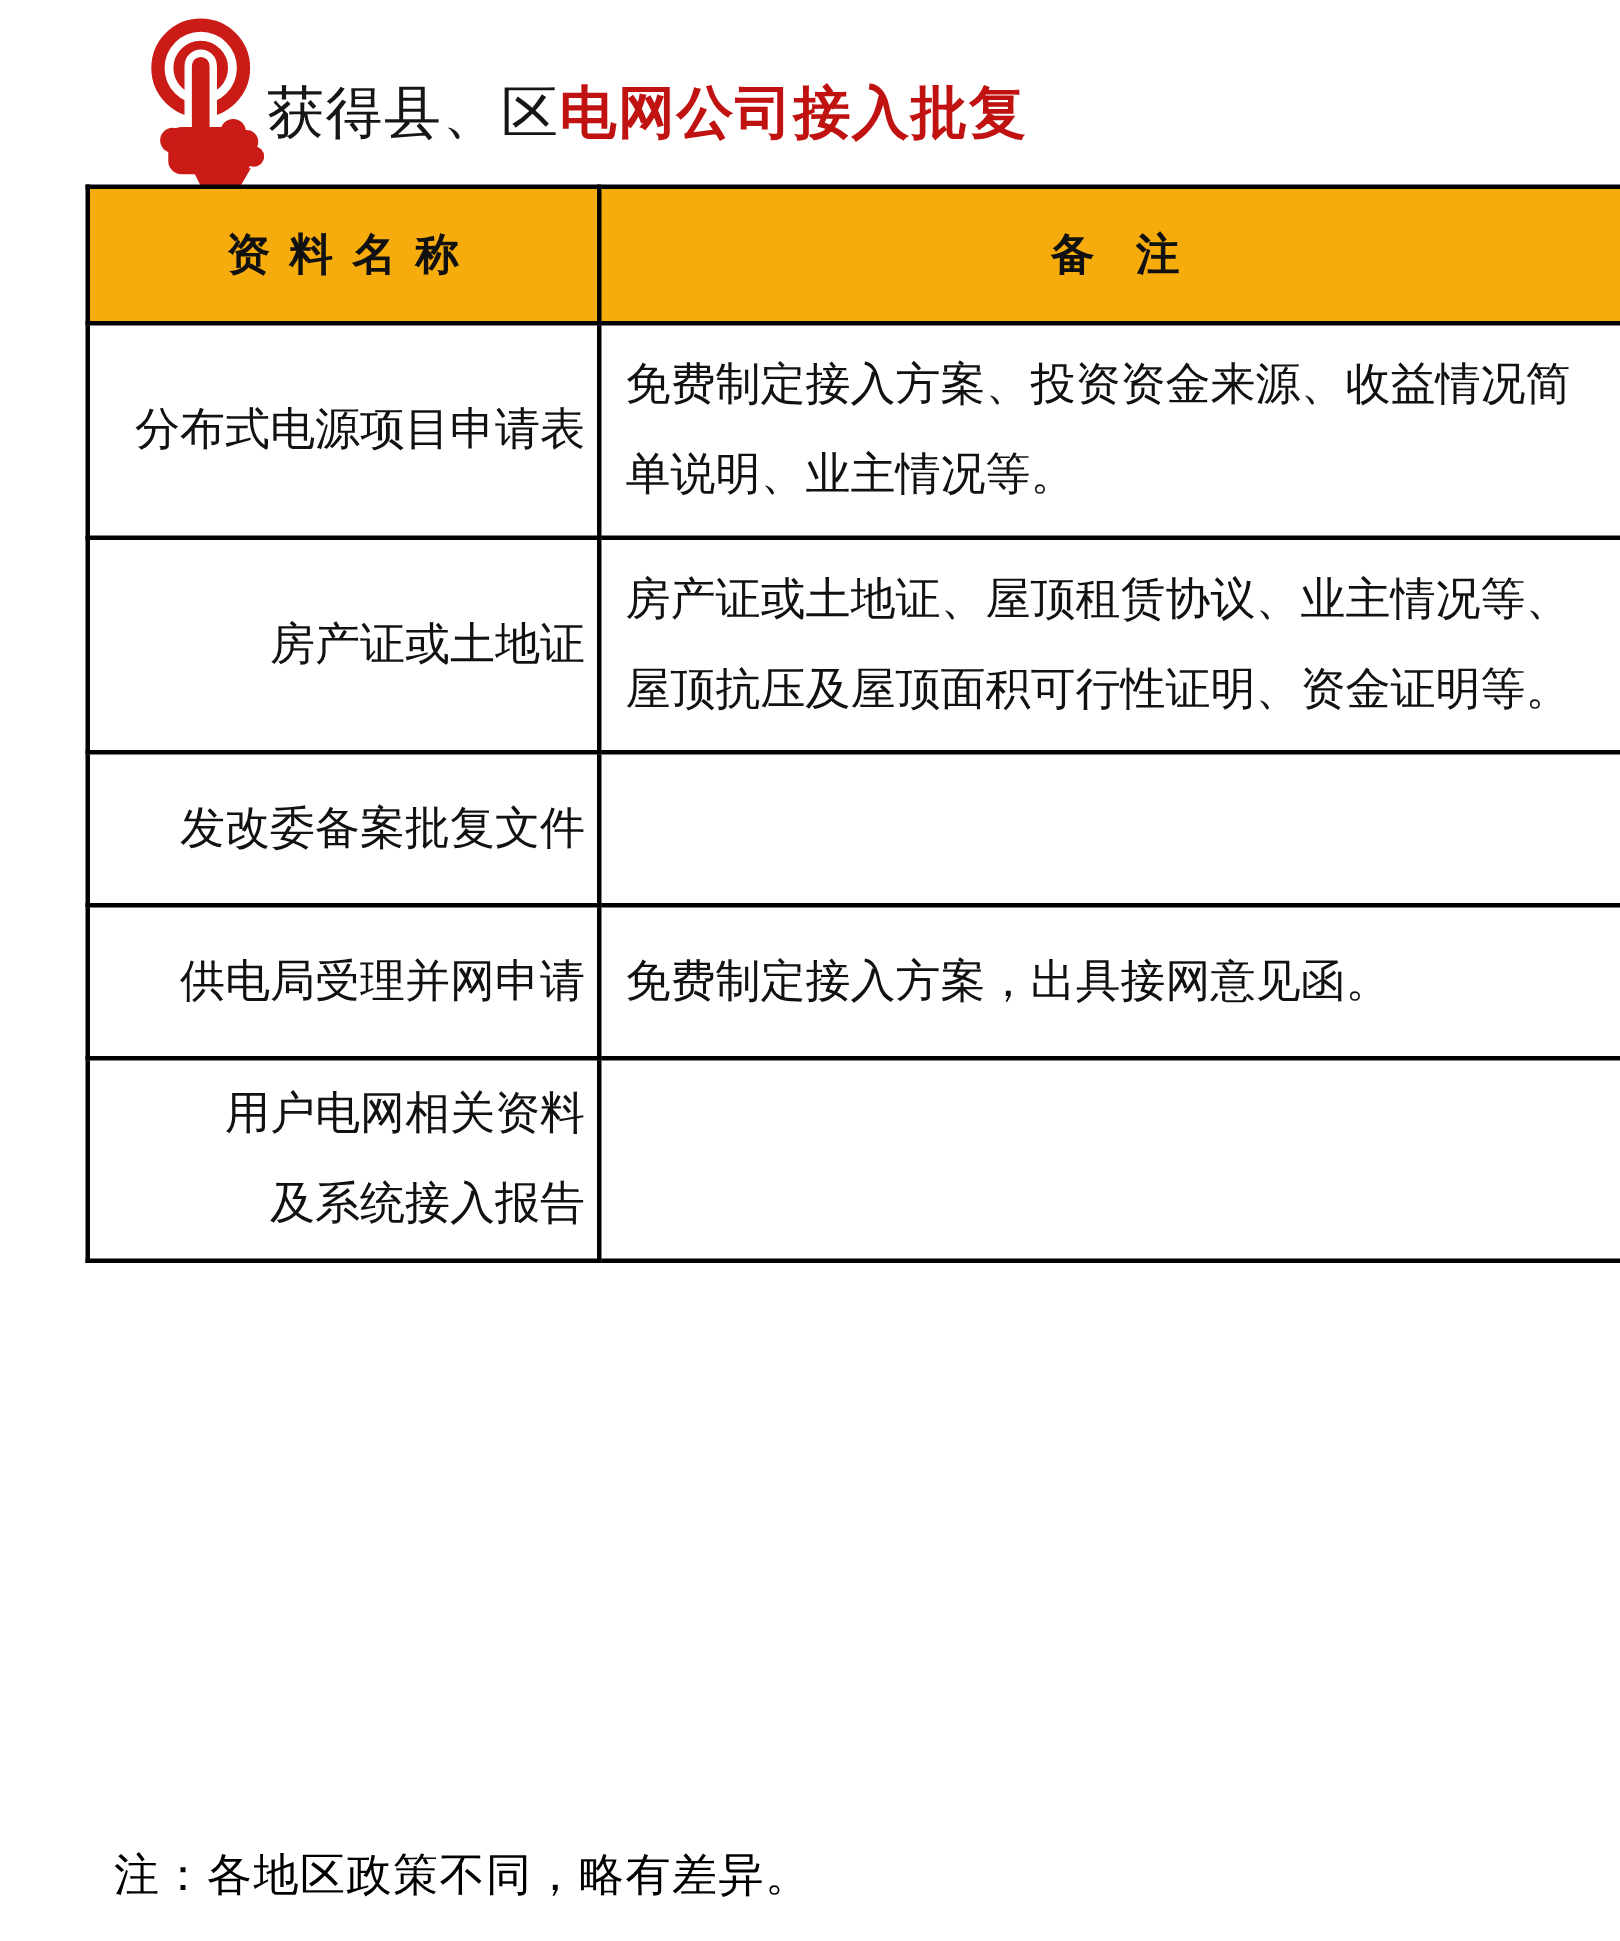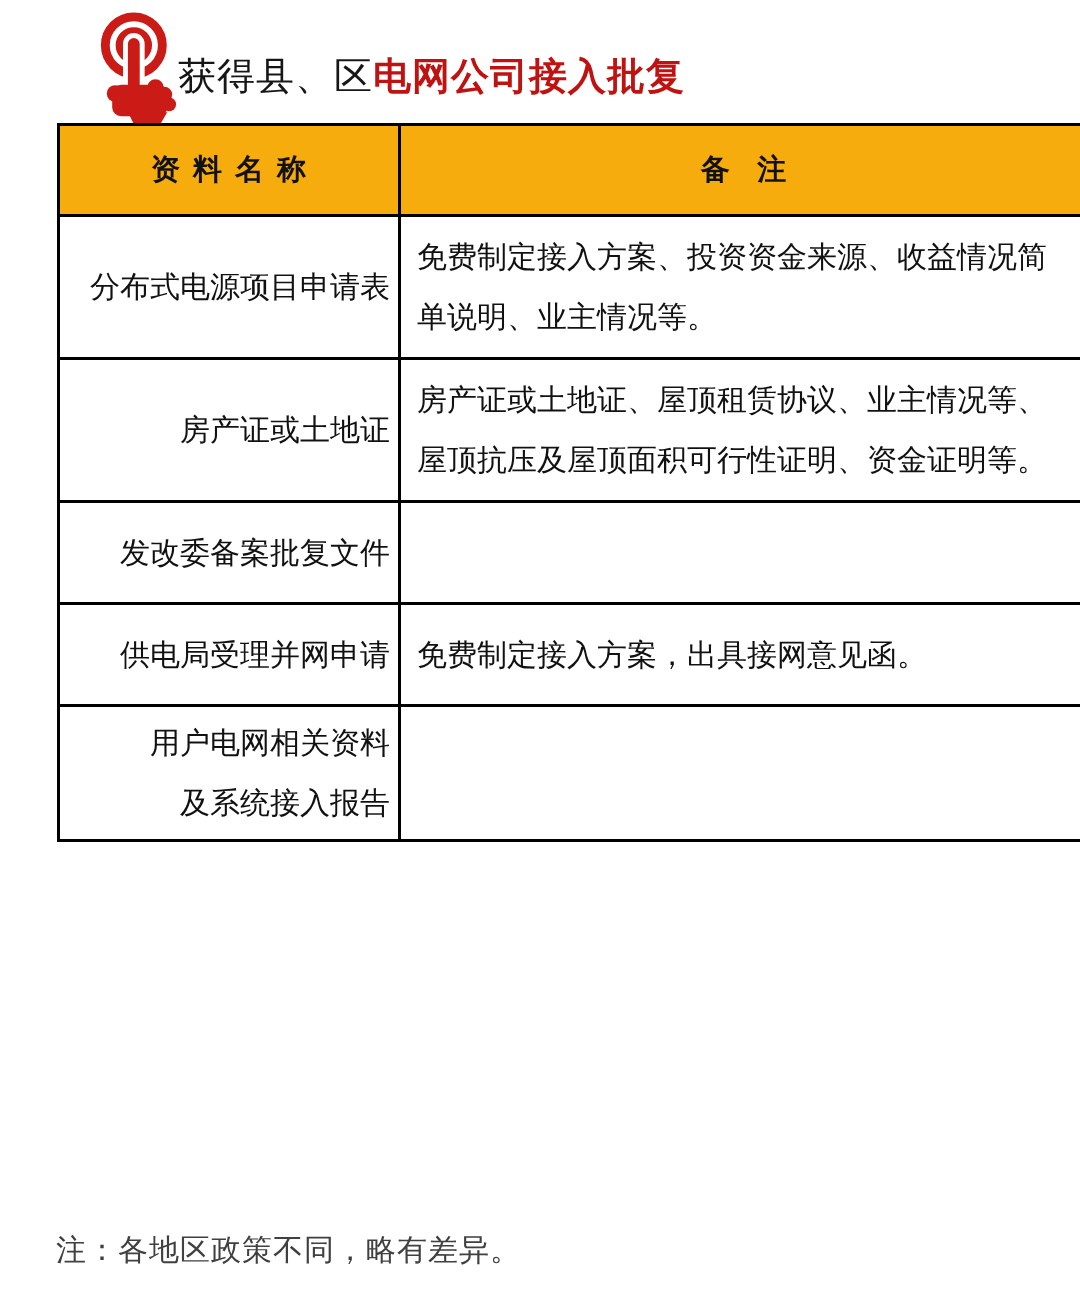--- a/index.html
+++ b/index.html
@@ -47,22 +47,22 @@
   }
   td.note-cell{
     text-align:left;
     font-size:30px;line-height:2.0;
     padding:10px 22px 10px 16px;
   }
   tr.row-std{height:102px;}
   tr.row-tall{height:158px;}
   
   .footer-note{
-    position:absolute;left:26px;top:1230px;
-    font-size:30px;color:#404040;letter-spacing:1px;
+    position:absolute;left:46px;top:1230px;
+    font-size:30px;color:#000000;letter-spacing:1px;
   }
 </style>
 </head>
 <body>
 
 <div class="page">
 
   <svg class="hdr-icon" viewBox="0 0 110 120" aria-hidden="true">
 
     <circle cx="66" cy="40" r="29" fill="none" stroke="#CB1B17" stroke-width="9"></circle>

